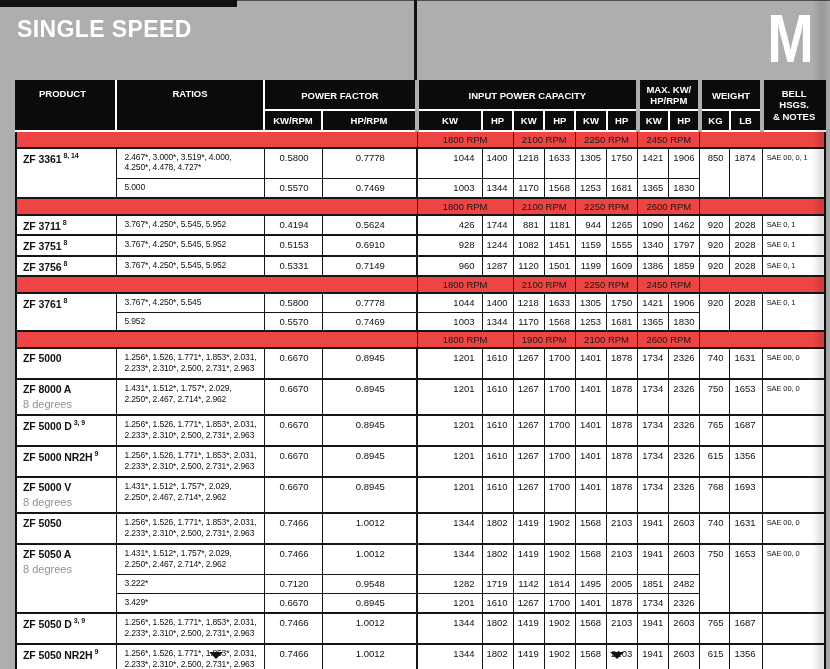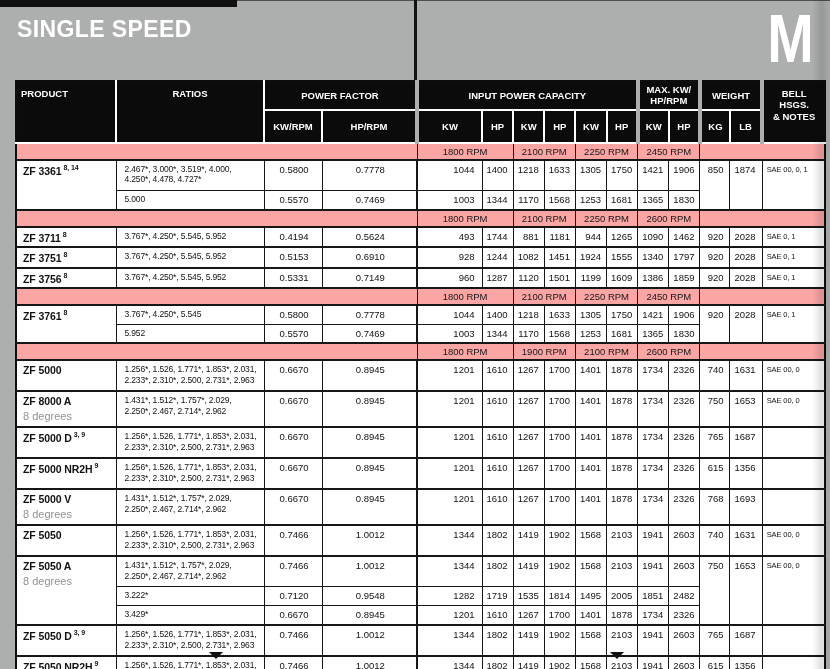--- a/index.html
+++ b/index.html
@@ -21,22 +21,22 @@
     display:inline-block;transform:scaleX(.82);transform-origin:right top;}
 
   table.spec{position:absolute;left:15px;top:80px;border-collapse:collapse;table-layout:fixed;
     border:2px solid #0d0d0d;background:#ffffff;}
   .spec th,.spec td{box-sizing:border-box;overflow:hidden;}
 
   
   .spec thead th{background:#0b0b0b;color:#fff;font-size:9.5px;font-weight:bold;
     text-align:center;vertical-align:middle;padding:2px 2px;line-height:1.2;white-space:pre-line;border-bottom:2px solid #fff;}
   .spec thead tr.hr1 th{height:27px;}
-  .spec thead tr.hr2 th{height:33px;margin-left:28px;}
-  .spec thead th.tleft{text-align:left;padding-left:4px;vertical-align:top;padding-top:6px;}
+  .spec thead tr.hr2 th{height:21px;margin-left:28px;}
+  .spec thead th.tleft{text-align:left;padding-left:22px;vertical-align:top;padding-top:6px;}
   .spec thead th.vtop{vertical-align:top;padding-top:6px;}
   .spec thead th.wdiv{border-right:2px solid #ffffff;}
   .spec thead th.gdiv{border-right:4px solid #adafae;}
 
   
   .spec tbody td{border:1px solid #161616;font-size:9.5px;color:#111;vertical-align:top;
     padding:3px 4px 2px 4px;line-height:1.25;background:#fff;}
   .spec tbody tr.h1{height:19px;}
   .spec tbody tr.h2{height:31px;}
   .spec tbody tr.pstart td{border-top:2px solid #161616;}
@@ -46,21 +46,21 @@
   .spec td.prodcell .psub{color:#8f9392;font-weight:normal;font-size:11px;margin-top:2px;letter-spacing:0;}
   .spec td.ratios{font-size:8.5px;text-align:left;padding-left:8px;white-space:pre-line;letter-spacing:-.15px;}
   .spec td.num{text-align:right;padding-right:5px;}
   .spec td.kw1{padding-right:7px;border-left:2px solid #161616;}
   .spec td.pf{text-align:center;padding-right:2px;}
   .spec td.wt{padding-right:6px;}
   .spec td.notes{font-size:7.5px;padding:4px 2px 2px 4px;letter-spacing:-.1px;}
 
   
   .spec tbody tr.band{height:15px;}
-  .spec tbody tr.band td{background:#fca5a5;border-left:none;border-right:none;
+  .spec tbody tr.band td{background:#ef4444;border-left:none;border-right:none;
     border-top:2px solid #161616;border-bottom:2px solid #161616;padding:2px 0 1px 0;}
   .spec tbody tr.band td.rpm{border-left:1px solid #161616;border-right:1px solid #161616;
     text-align:center;font-size:9.5px;color:#161616;}
   .spec tbody tr.band.first td{border-top:2px solid #ffffff;}
 
   .tri{position:absolute;top:652px;width:0;height:0;
     border-left:7px solid transparent;border-right:7px solid transparent;border-top:7px solid #101010;}
   .tri.t1{left:209px;}
   .tri.t2{left:610px;}
 </style>
@@ -168,42 +168,42 @@
         <td class="rpm" colspan="2">2100 RPM</td>
         <td class="rpm" colspan="2">2250 RPM</td>
         <td class="rpm" colspan="2">2600 RPM</td>
         <td class="bcell" colspan="3"></td>
       </tr>
       <tr class="h1 pstart">
         <td class="prodcell" rowspan="1"><span class="pname">ZF 3711</span><sup class="pfoot">8</sup></td>
         <td class="ratios">3.767*, 4.250*, 5.545, 5.952</td>
         <td class="pf">0.4194</td>
         <td class="pf">0.5624</td>
-        <td class="num kw1">493</td>
+        <td class="num kw1">426</td>
         <td class="num">1744</td>
         <td class="num">881</td>
         <td class="num">1181</td>
         <td class="num">944</td>
         <td class="num">1265</td>
         <td class="num">1090</td>
         <td class="num">1462</td>
         <td class="num wt" rowspan="1">920</td>
         <td class="num wt" rowspan="1">2028</td>
         <td class="notes" rowspan="1">SAE 0, 1</td>
       </tr>
       <tr class="h1 pstart">
         <td class="prodcell" rowspan="1"><span class="pname">ZF 3751</span><sup class="pfoot">8</sup></td>
         <td class="ratios">3.767*, 4.250*, 5.545, 5.952</td>
         <td class="pf">0.5153</td>
         <td class="pf">0.6910</td>
         <td class="num kw1">928</td>
         <td class="num">1244</td>
         <td class="num">1082</td>
         <td class="num">1451</td>
-        <td class="num">1924</td>
+        <td class="num">1159</td>
         <td class="num">1555</td>
         <td class="num">1340</td>
         <td class="num">1797</td>
         <td class="num wt" rowspan="1">920</td>
         <td class="num wt" rowspan="1">2028</td>
         <td class="notes" rowspan="1">SAE 0, 1</td>
       </tr>
       <tr class="h1 pstart">
         <td class="prodcell" rowspan="1"><span class="pname">ZF 3756</span><sup class="pfoot">8</sup></td>
         <td class="ratios">3.767*, 4.250*, 5.545, 5.952</td>
@@ -392,21 +392,21 @@
         <td class="num wt" rowspan="3">750</td>
         <td class="num wt" rowspan="3">1653</td>
         <td class="notes" rowspan="3">SAE 00, 0</td>
       </tr>
       <tr class="h1">
         <td class="ratios">3.222*</td>
         <td class="pf">0.7120</td>
         <td class="pf">0.9548</td>
         <td class="num kw1">1282</td>
         <td class="num">1719</td>
-        <td class="num">1535</td>
+        <td class="num">1142</td>
         <td class="num">1814</td>
         <td class="num">1495</td>
         <td class="num">2005</td>
         <td class="num">1851</td>
         <td class="num">2482</td>
       </tr>
       <tr class="h1">
         <td class="ratios">3.429*</td>
         <td class="pf">0.6670</td>
         <td class="pf">0.8945</td>

